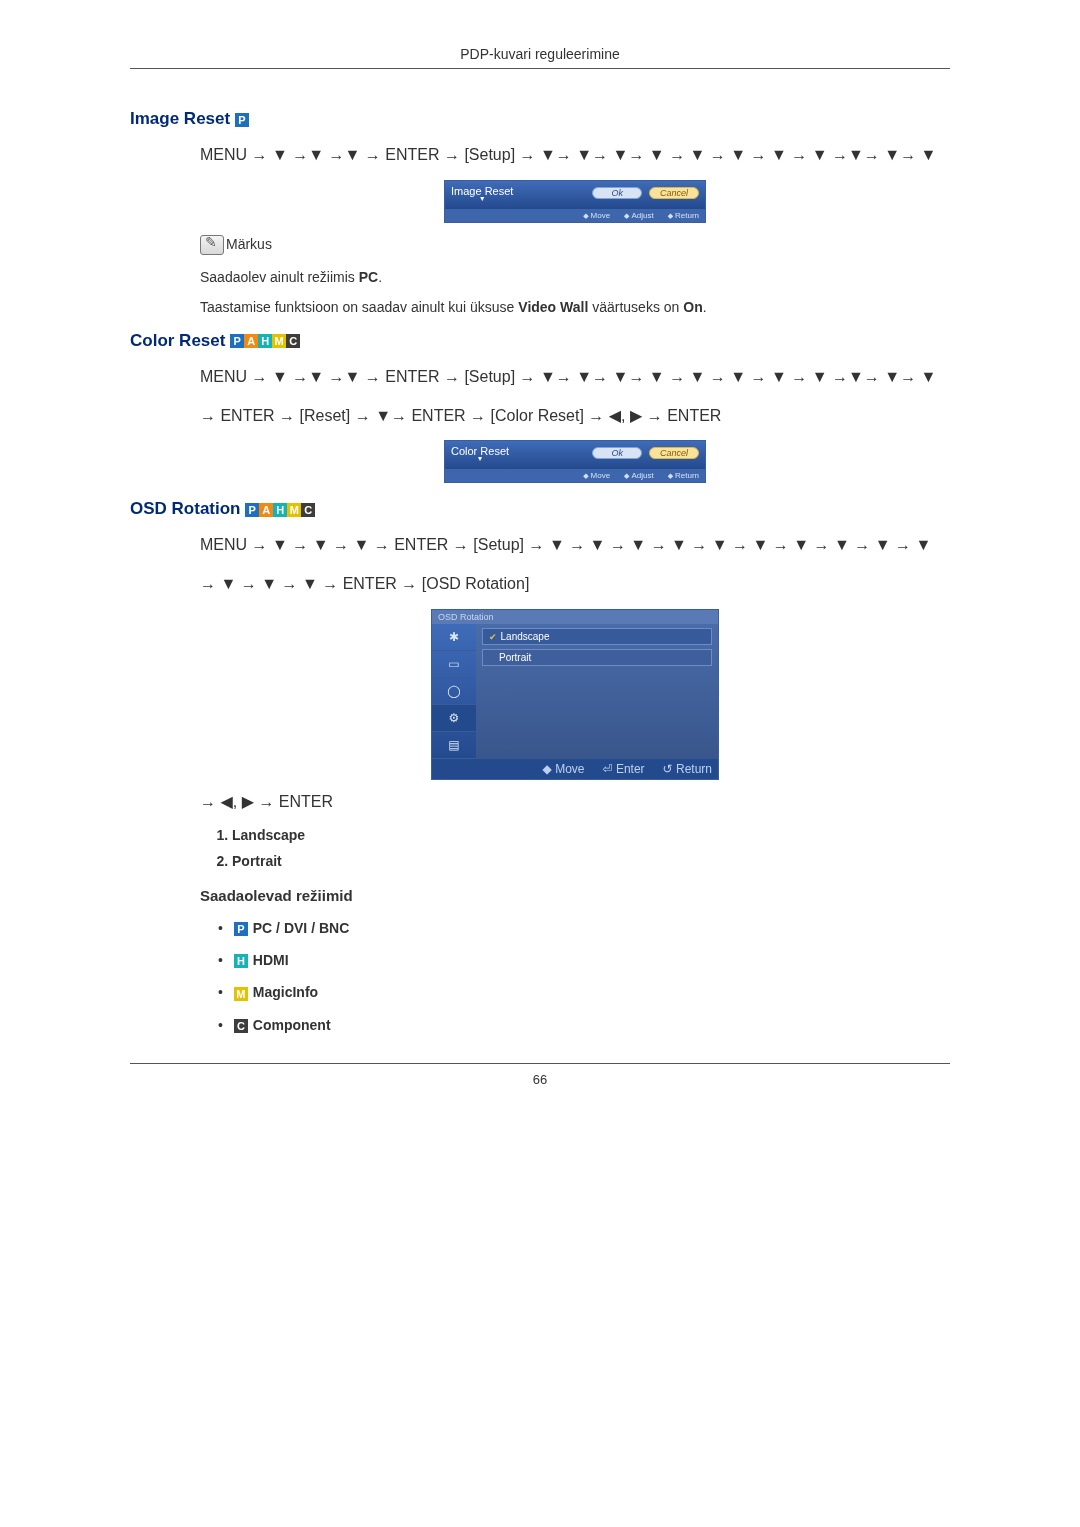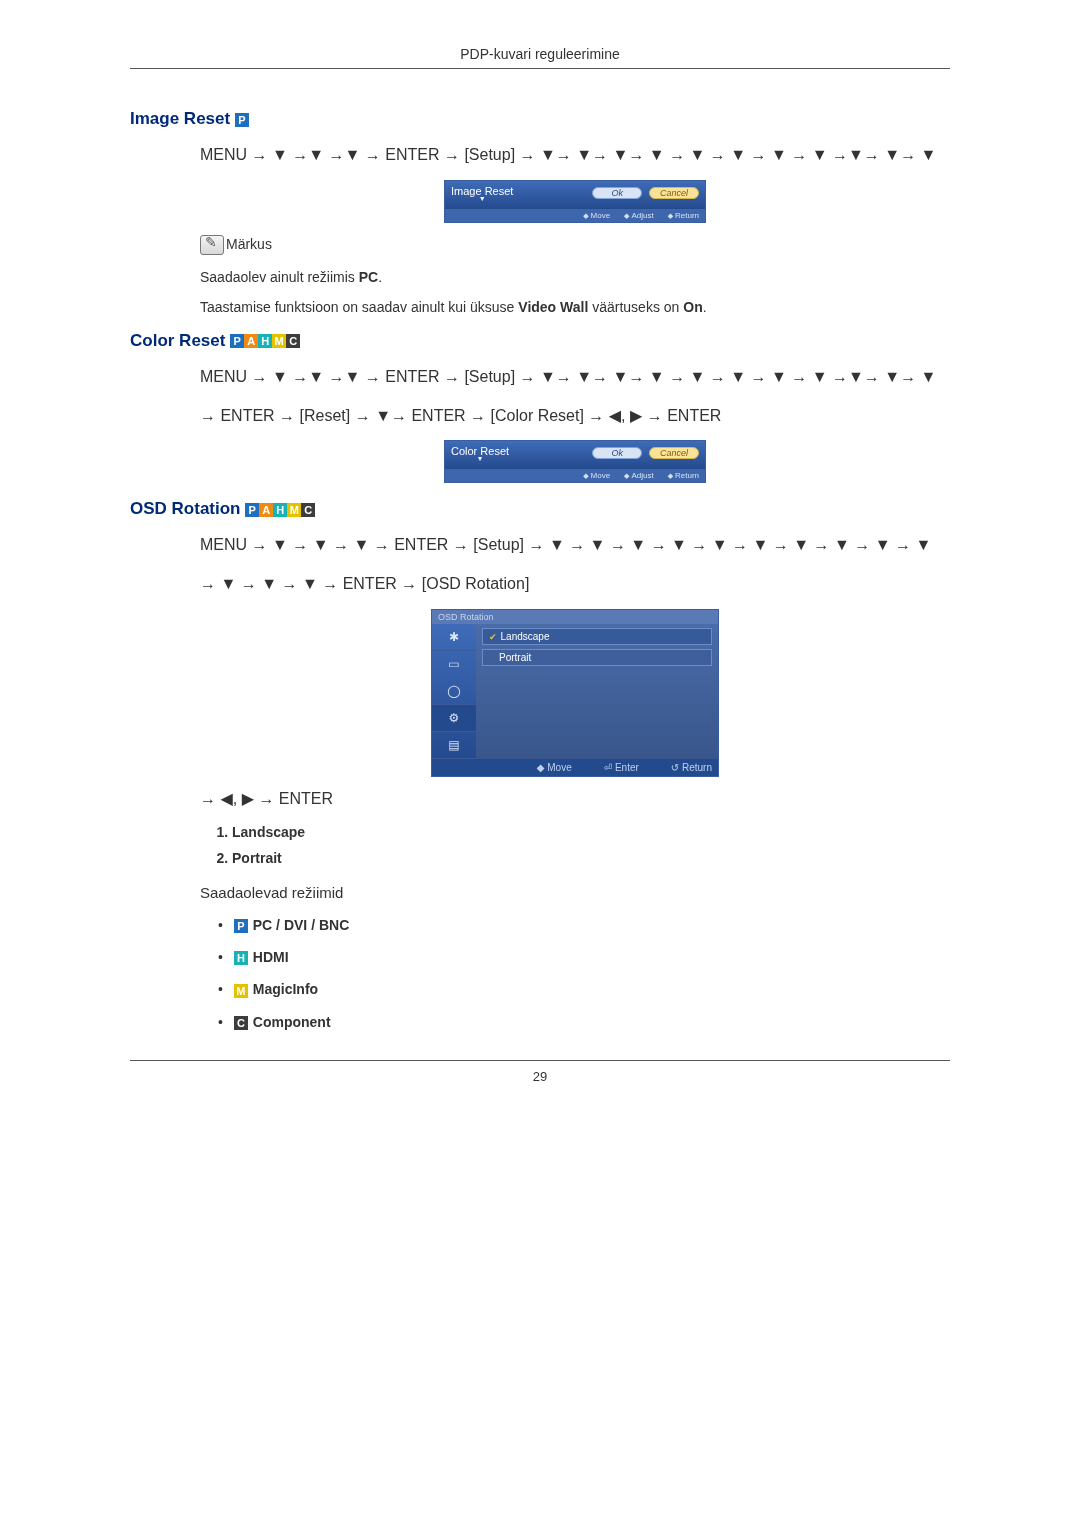--- a/index.html
+++ b/index.html
@@ -175,38 +175,38 @@
     color: #d7c44a;
     font-size: 9px;
     margin-right: 4px;
   }
   .osd-opt:not(.selected) { padding-left: 16px; }
   .osd-large-footer {
     background: #244a8e;
     padding: 3px 6px;
     display: flex;
     justify-content: flex-end;
-    gap: 32px;
-    font-size: 10px;
+    gap: 18px;
+    font-size: 12px;
     color: #bcd0ef;
   }
   .osd-large-footer .ft-item::before {
     content: "";
   }
   ol.num-list {
     margin: 10px 0 10px 0;
     padding-left: 32px;
   }
   ol.num-list li {
     margin: 10px 0;
     font-weight: bold;
   }
   h3.sub-title {
     font-size: 15px;
-    font-weight: normal;
+    font-weight: bold;
     margin: 18px 0 14px 0;
   }
   ul.mode-list {
     list-style: none;
     padding-left: 18px;
     margin: 10px 0;
   }
   ul.mode-list li {
     margin: 16px 0;
     font-size: 14px;
@@ -351,14 +351,14 @@
         <span class="mode-badge mb-M">M</span>
         <span class="strong">MagicInfo</span>
       </li>
       <li><span class="dot">•</span>
         <span class="mode-badge mb-C">C</span>
         <span class="strong">Component</span>
       </li>
     </ul>
   </div>
 
-  <div class="page-footer">29</div>
+  <div class="page-footer">66</div>
 </div>
 
 </body></html>

